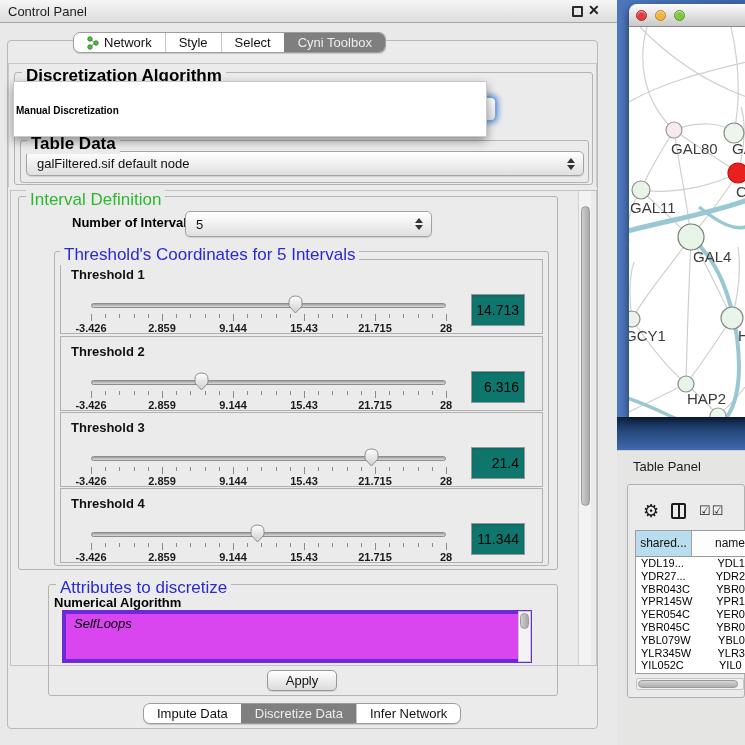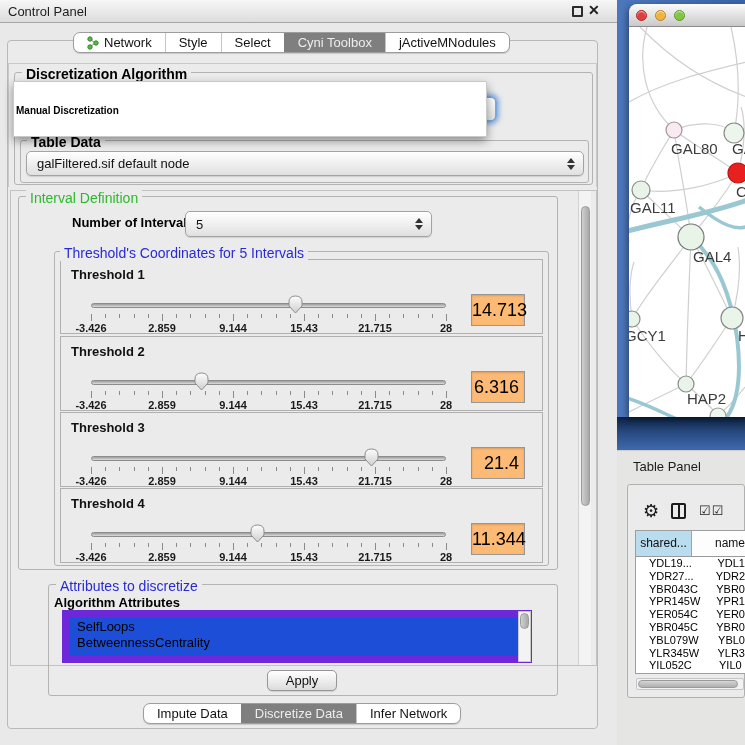--- a/index.html
+++ b/index.html
@@ -14,21 +14,21 @@
 
   #content-panel { left:7px; top:40px; width:591px; height:689px; background:#ebebeb; border:1px solid #b9b9b9; border-radius:4px; }
   .seg-tabs { display:flex; background:#ffffff; border:1px solid #9d9d9d; border-radius:7px; overflow:hidden; height:21px; z-index:6; box-shadow:0 1px 1px rgba(0,0,0,.15); }
   .seg-tabs .seg { font-size:13px; line-height:19px; padding:0 13px; color:#111; white-space:nowrap; border-left:1px solid #c4c4c4; display:flex; align-items:center; gap:5px; }
   .seg-tabs .seg:first-child { border-left:none; }
   .seg-tabs .seg.sel { background:#7f7f7f; color:#ededed; border-left-color:#7f7f7f; }
   #top-tabs { left:73px; top:32px; }
   #bottom-tabs { left:143px; top:703px; }
 
   .groupbox { position:absolute; border:1px solid #b3b3b3; border-radius:3px; }
-  .grouptitle { position:absolute; font-size:14px; background:#ebebeb; padding:0 4px; white-space:nowrap; z-index:2; }
+  .grouptitle { position:absolute; font-size:17px; background:#ebebeb; padding:0 4px; white-space:nowrap; z-index:2; }
   .bold { font-weight:bold; }
   .green { color:#2eb82e; }
   .blue { color:#2929d6; }
 
   #algo-outer { left:8px; top:63px; width:589px; height:124px; border:1px solid #c9c9c9; border-bottom:none; }
   #algo-group { left:14px; top:72px; width:579px; height:113px; }
   #algo-combo { left:30px; top:96px; width:467px; height:26px; border:2px solid #7aa8dc; border-radius:6px; background:linear-gradient(#fff,#e2e2e2); box-shadow:0 0 5px 2px rgba(96,150,220,.8); z-index:3; }
 
   #tabledata-group { left:20px; top:140px; width:569px; height:43px; }
   .aqua-combo { position:absolute; background:linear-gradient(#ffffff,#e0e0e0); border:1px solid #a3a3a3; border-radius:5px; font-size:13px; color:#111; display:flex; align-items:center; box-shadow:0 1px 1px rgba(0,0,0,.12); }
@@ -54,25 +54,25 @@
 
   .threshold { position:absolute; left:60px; width:483px; height:75px; border:1px solid #b0b0b0; background:#ebebeb; }
   .threshold .tl { position:absolute; left:10px; top:7px; font-size:13px; font-weight:bold; color:#111; }
   .trackzone { position:absolute; left:30px; top:32px; width:355px; height:40px; }
   .track { position:absolute; left:0; top:11px; width:100%; height:5px; background:linear-gradient(#9d9d9d,#dcdcdc); border:1px solid #8c8c8c; border-radius:3px; }
   .thumb { position:absolute; top:3px; width:15px; height:19px; margin-left:-7.5px; z-index:2; }
   .tick { position:absolute; width:1px; background:#8a8a8a; }
   .tick.minor { top:22px; height:4px; }
   .tick.major { top:22px; height:7px; }
   .ticklab { position:absolute; top:30px; transform:translateX(-50%); font-size:11px; font-weight:bold; color:#1a1a1a; white-space:nowrap; }
-  .valbox { position:absolute; left:410px; top:34px; width:54px; height:32px; background:#fdba74; border:1px solid #979797; font-size:18px; color:#000; text-align:right; line-height:30px; padding-right:5px; box-shadow:inset 0 1px 2px rgba(0,0,0,.15); }
+  .valbox { position:absolute; left:410px; top:34px; width:54px; height:32px; background:#0f766e; border:1px solid #979797; font-size:14px; color:#000; text-align:right; line-height:30px; padding-right:5px; box-shadow:inset 0 1px 2px rgba(0,0,0,.15); }
 
   #attr-group { left:48px; top:584px; width:510px; height:112px; }
   #attr-sub { left:54px; top:595px; font-size:13px; font-weight:bold; }
-  #attr-list { left:62px; top:610px; width:470px; height:53px; background:#1d4ed8; border:7px solid #6d28d9; overflow:hidden; padding-top:2px; }
+  #attr-list { left:62px; top:610px; width:470px; height:53px; background:#d946ef; border:4px solid #6d28d9; overflow:hidden; padding-top:2px;font-style:italic; }
   #attr-list div { font-size:13px; line-height:16px; padding-left:8px; color:#000; white-space:nowrap; }
 
   #apply-btn { left:267px; top:670px; width:70px; height:21px; background:linear-gradient(#ffffff,#dcdcdc); border:1px solid #979797; border-radius:5px; font-size:13px; text-align:center; line-height:19px; color:#111; box-shadow:0 1px 1px rgba(0,0,0,.12); }
 
   
   #desktop { left:617px; top:0; width:128px; height:450px; background:linear-gradient(90deg,#4d77bc,#3c64a8); }
   #blue-band { left:617px; top:417px; width:128px; height:33px; background:linear-gradient(#0c2140 0%,#27497f 45%,#3f6aae 100%); }
   #mac-window { left:629px; top:4px; width:116px; height:413px; border-top-left-radius:8px; overflow:hidden; box-shadow:-2px 2px 6px rgba(0,0,0,.4); }
   #mac-titlebar { position:absolute; left:0; top:0; width:100%; height:23px; background:linear-gradient(#fbfbfb,#c9c9c9); border-bottom:1px solid #8a8a8a; }
   .light { position:absolute; top:6px; width:11px; height:11px; border-radius:50%; box-shadow:inset 0 1px 1px rgba(255,255,255,.7); }
@@ -86,21 +86,21 @@
   #tp-box { left:627px; top:484px; width:118px; height:214px; background:#ebebeb; border:1px solid #b0b0b0; border-radius:3px; }
   #tp-gear { left:643px; top:500px; font-size:18px; color:#1b1b1b; }
   #tp-cols { left:671px; top:503px; width:15px; height:16px; border:2px solid #1b1b1b; border-radius:2px; }
   #tp-cols i { position:absolute; left:50%; top:0; bottom:0; width:2px; margin-left:-1px; background:#1b1b1b; }
   #tp-checks { left:699px; top:503px; font-size:13px; color:#1b1b1b; letter-spacing:1px; }
   #tp-table { left:635px; top:530px; width:110px; height:144px; background:#fff; border:1px solid #9e9e9e; border-right:none; overflow:hidden; }
   #tp-head { display:flex; height:26px; border-bottom:1px solid #999; }
   #tp-head .c1 { width:77px; background:#b9dcee; border-right:1px solid #8fa9b6; font-size:12px; color:#111; text-align:center; line-height:25px; }
   #tp-head .c2 { flex:1; background:#fdfdfd; font-size:12px; color:#111; line-height:25px; padding-left:23px; white-space:nowrap; }
   .tp-row { display:flex; height:12.8px; }
-  .tp-row .c1 { width:77px; padding-left:13px; font-size:11px; line-height:12.8px; color:#000; white-space:nowrap; overflow:hidden; }
+  .tp-row .c1 { width:77px; padding-left:5px; font-size:11px; line-height:12.8px; color:#000; white-space:nowrap; overflow:hidden; }
   .tp-row .c2 { flex:1; padding-left:6px; font-size:11px; line-height:12.8px; color:#000; white-space:nowrap; }
   #tp-hscroll { left:636px; top:678px; width:108px; height:12px; background:#f2f2f2; border:1px solid #c5c5c5; border-radius:2px; }
   #tp-hthumb { position:absolute; left:1px; top:1px; width:100px; height:8px; background:linear-gradient(#d6d6d6,#aeaeae); border:1px solid #9a9a9a; border-radius:5px; }
 </style>
 </head>
 <body>
 
 <div id="titlebar" class="abs">
   <div class="t">Control Panel</div>
   <div id="float-btn"></div>
@@ -121,23 +121,20 @@
     <span>Network</span>
   </div>
   <div class="seg">
       <span>Style</span>
     </div>
   <div class="seg">
       <span>Select</span>
     </div>
   <div class="seg sel">
       <span>Cyni Toolbox</span>
-    </div>
-  <div class="seg">
-      <span>jActiveMNodules</span>
     </div>
 </div>
 
 <div id="algo-outer" class="abs"></div>
 <div id="algo-group" class="groupbox"></div>
 <div class="grouptitle bold" style="left:22px; top:66px;">Discretization Algorithm</div>
 <div id="algo-combo" class="abs"></div>
 
 <div id="tabledata-group" class="groupbox"></div>
 <div class="grouptitle bold" style="left:27px; top:134px; z-index:4;">Table Data</div>
@@ -370,24 +367,23 @@
         <span class="ticklab" style="left: 60%;">15.43</span>
         <span class="ticklab" style="left: 80%;">21.715</span>
         <span class="ticklab" style="left: 100%;">28</span>
       </div>
     <div class="valbox">11.344</div>
   </div>
   </div>
 
 <div id="attr-group" class="groupbox"></div>
 <div class="grouptitle blue" style="left:56px; top:578px;">Attributes to discretize</div>
-<div id="attr-sub" class="abs">Algorithm Attributes</div>
+<div id="attr-sub" class="abs">Numerical Algorithm</div>
 <div id="attr-list" class="abs">
     <div>SelfLoops</div>
-    <div>BetweennessCentrality</div>
   </div>
 <div class="vtrack abs" style="left:518px; top:611px; width:13px; height:51px; border:1px solid #c9c9c9;">
   <div class="vthumb" style="left:1px; top:1px; width:9px; height:16px;"></div>
 </div>
 
 <div id="apply-btn" class="abs">Apply</div>
 
 <div id="bottom-tabs" class="seg-tabs abs">
   <div class="seg">
       <span>Impute Data</span>

